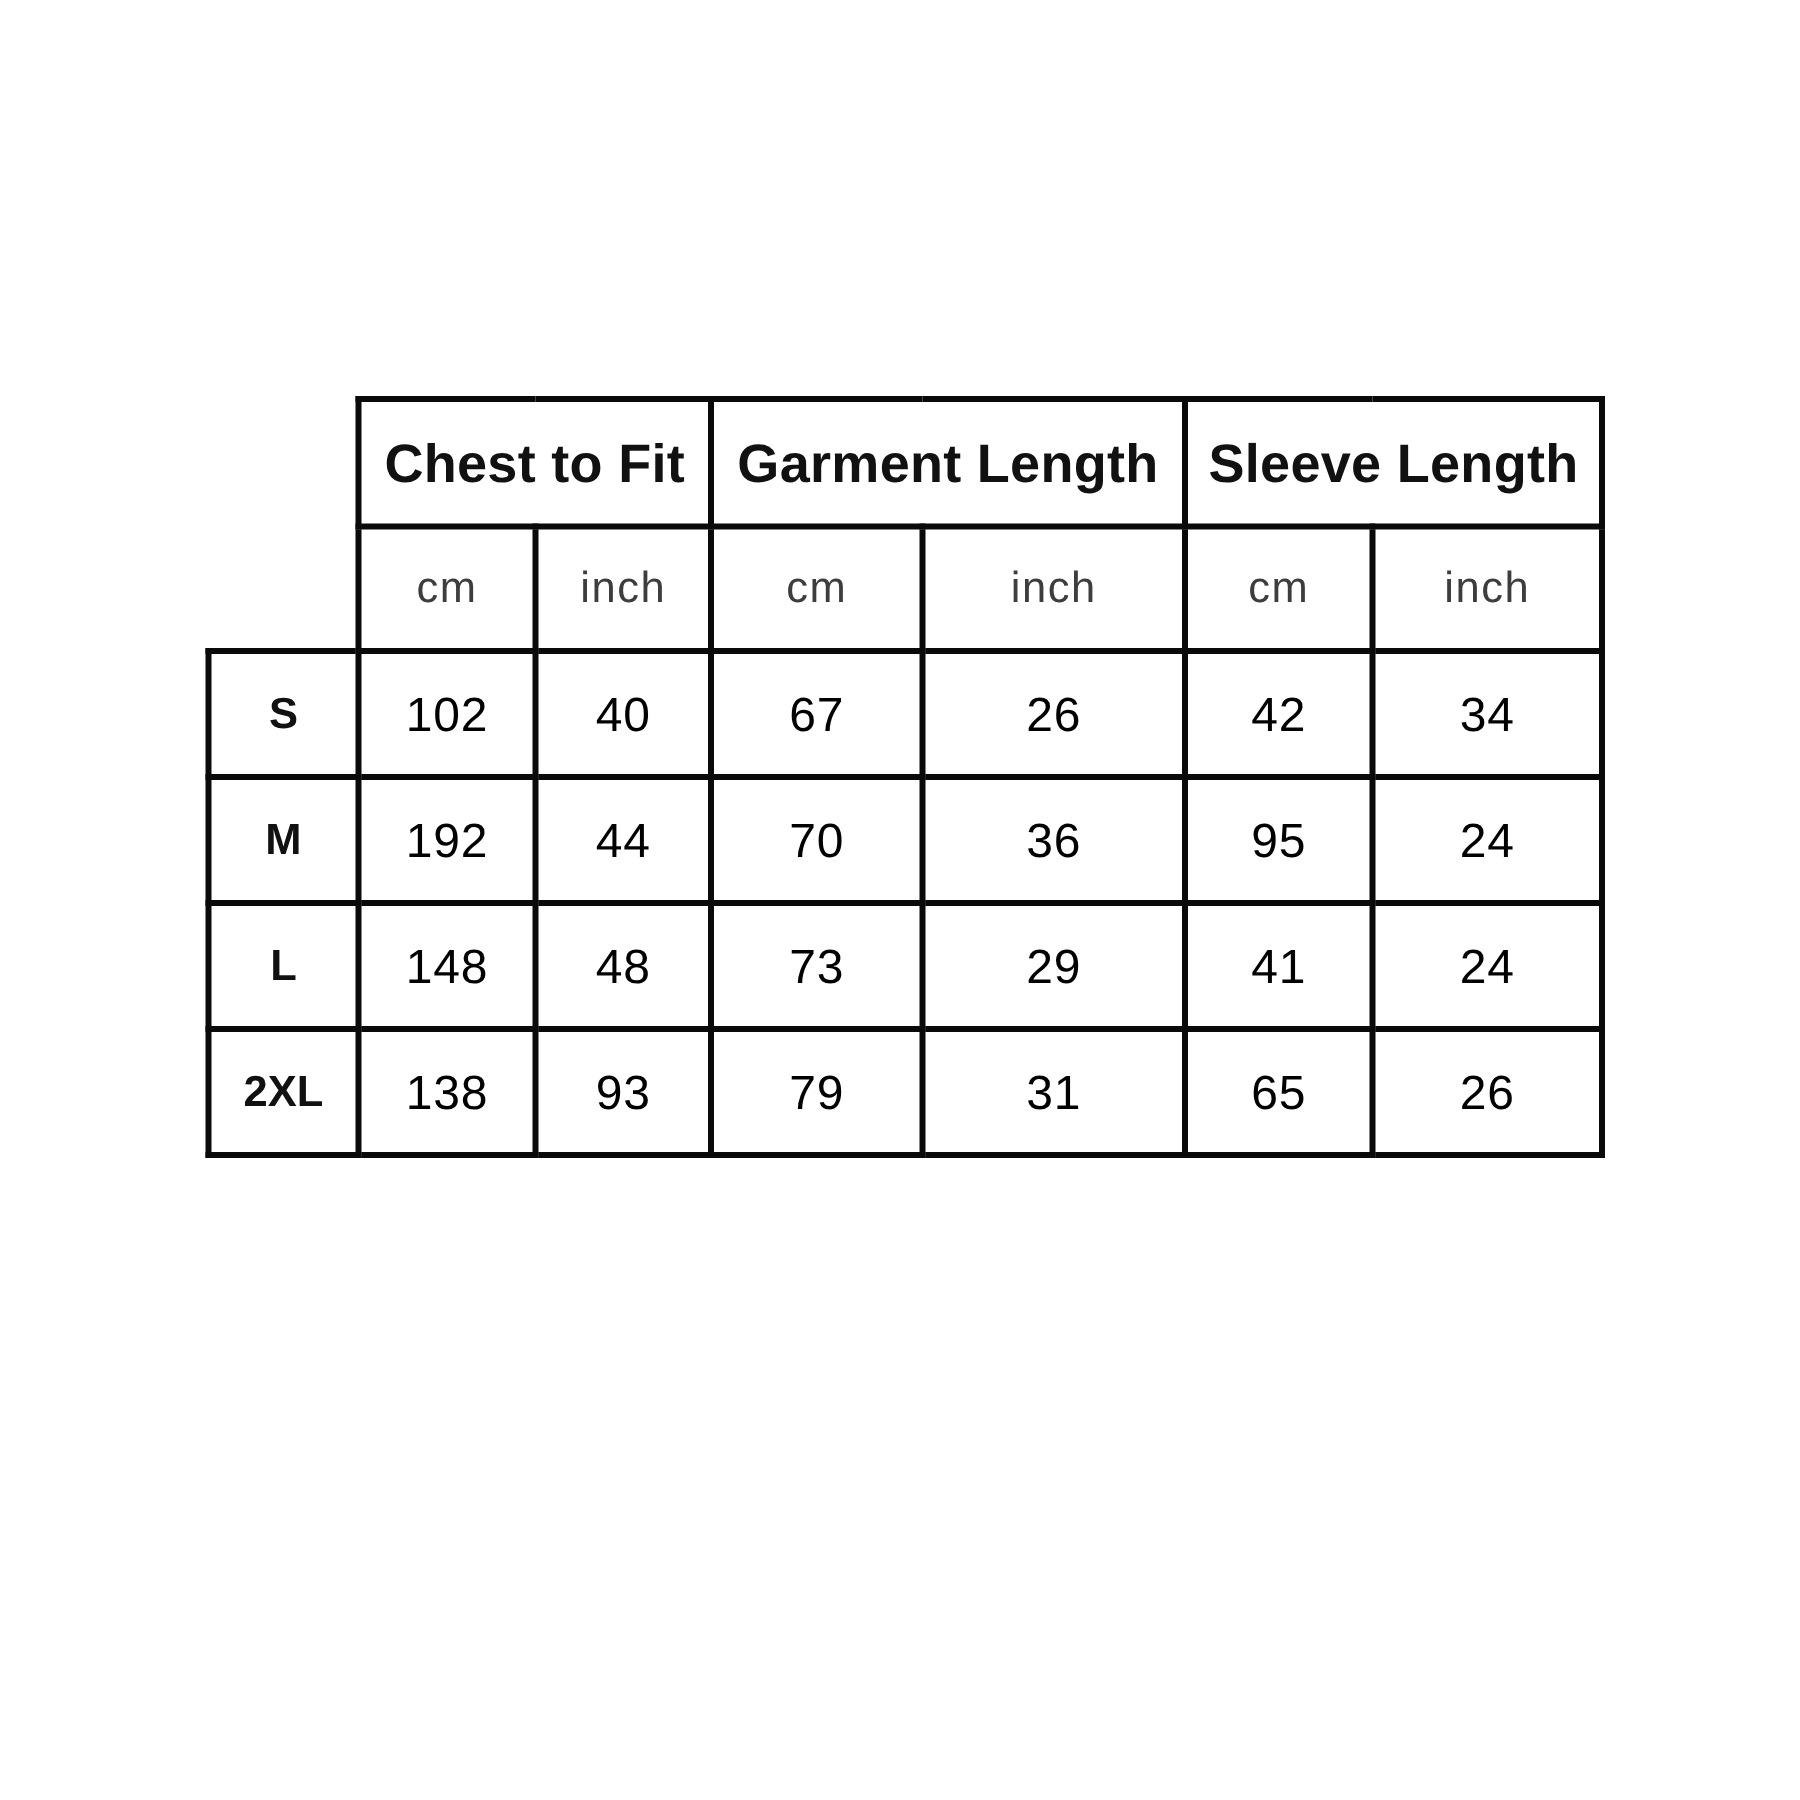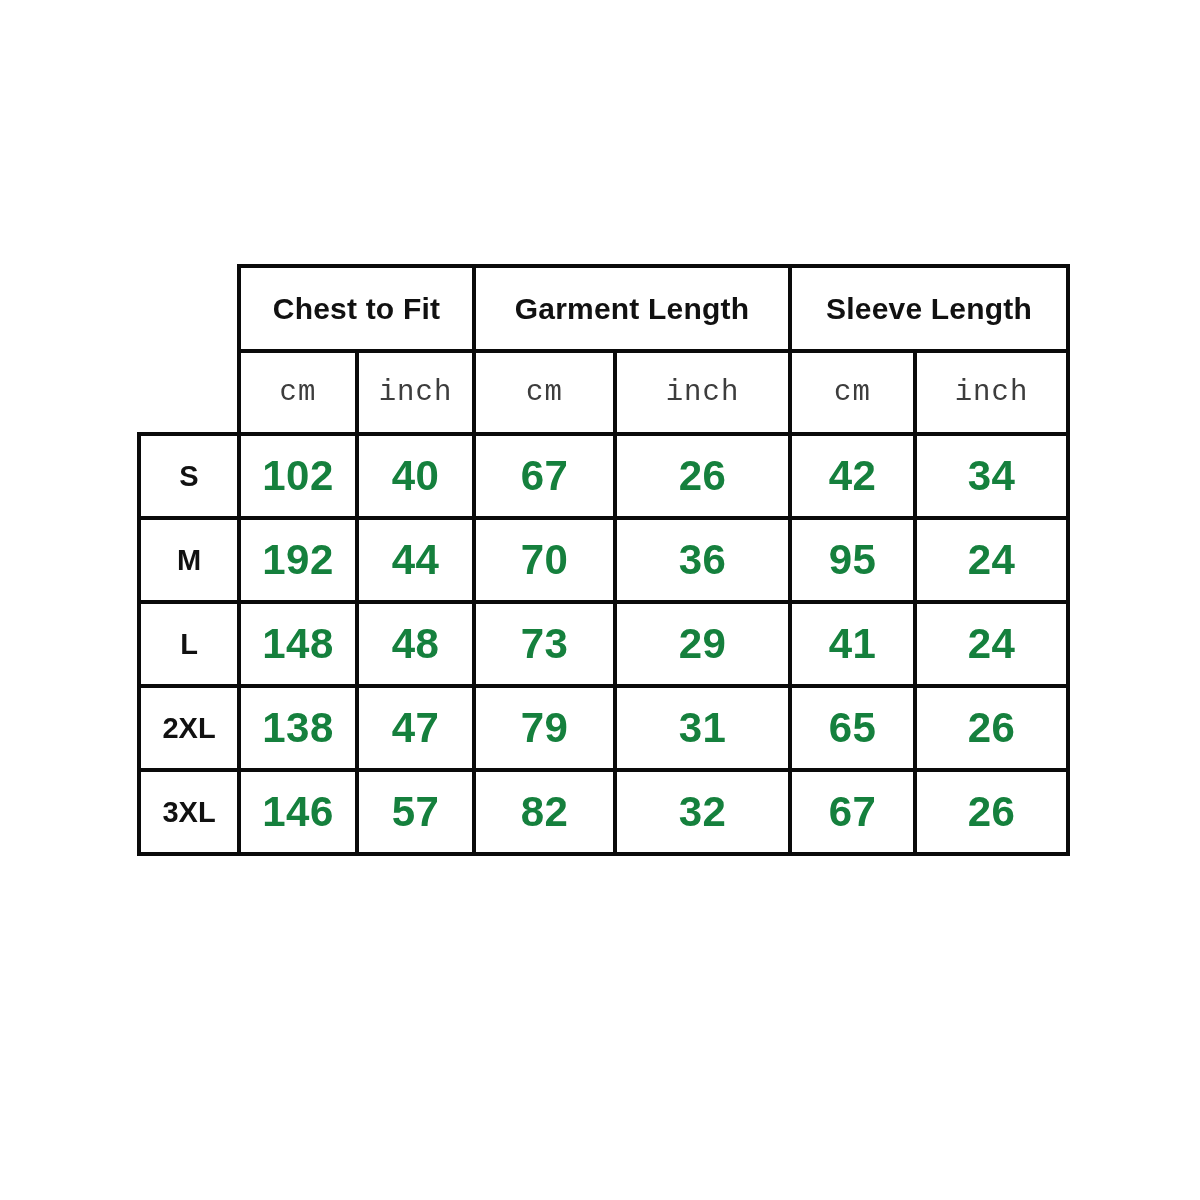--- a/index.html
+++ b/index.html
@@ -31,43 +31,43 @@
     vertical-align: middle;
     background: #ffffff;
     padding: 0;
   }
   
   table.size-chart .corner {
     border: none;
     background: transparent;
   }
   tr.r-header  { height: 85px; }
-  tr.r-units   { height: 83px; font-family: Liberation Mono, monospace; }
+  tr.r-units   { height: 83px; }
   tr.r-data    { height: 84px; }
   .group-header {
-    font-size: 30px;
+    font-size: 36px;
     font-weight: 700;
     color: #111111;
     letter-spacing: 0.2px;
   }
   .unit {
     font-size: 29px;
     font-weight: 400;
     color: #3d3d3d;
     letter-spacing: 1px;
   }
   .size-label {
     font-size: 29px;
     font-weight: 700;
     color: #111111;
   }
   .value {
-    font-size: 42px;
-    font-weight: 700;
-    color: #15803d;
+    font-size: 32px;
+    font-weight: 400;
+    color: #000000;
     letter-spacing: 0.5px;
   }
 </style>
 </head>
 <body>
 
 <div class="canvas">
   <table class="size-chart">
     <colgroup>
       <col style="width:100px">
@@ -117,30 +117,21 @@
         <td class="value">148</td>
         <td class="value">48</td>
         <td class="value">73</td>
         <td class="value">29</td>
         <td class="value">41</td>
         <td class="value">24</td>
       </tr>
       <tr class="r-data">
         <th class="size-label">2XL</th>
         <td class="value">138</td>
-        <td class="value">47</td>
+        <td class="value">93</td>
         <td class="value">79</td>
         <td class="value">31</td>
         <td class="value">65</td>
-        <td class="value">26</td>
-      </tr>
-      <tr class="r-data">
-        <th class="size-label">3XL</th>
-        <td class="value">146</td>
-        <td class="value">57</td>
-        <td class="value">82</td>
-        <td class="value">32</td>
-        <td class="value">67</td>
         <td class="value">26</td>
       </tr>
     </tbody>
   </table>
 </div>
 
 </body></html>

